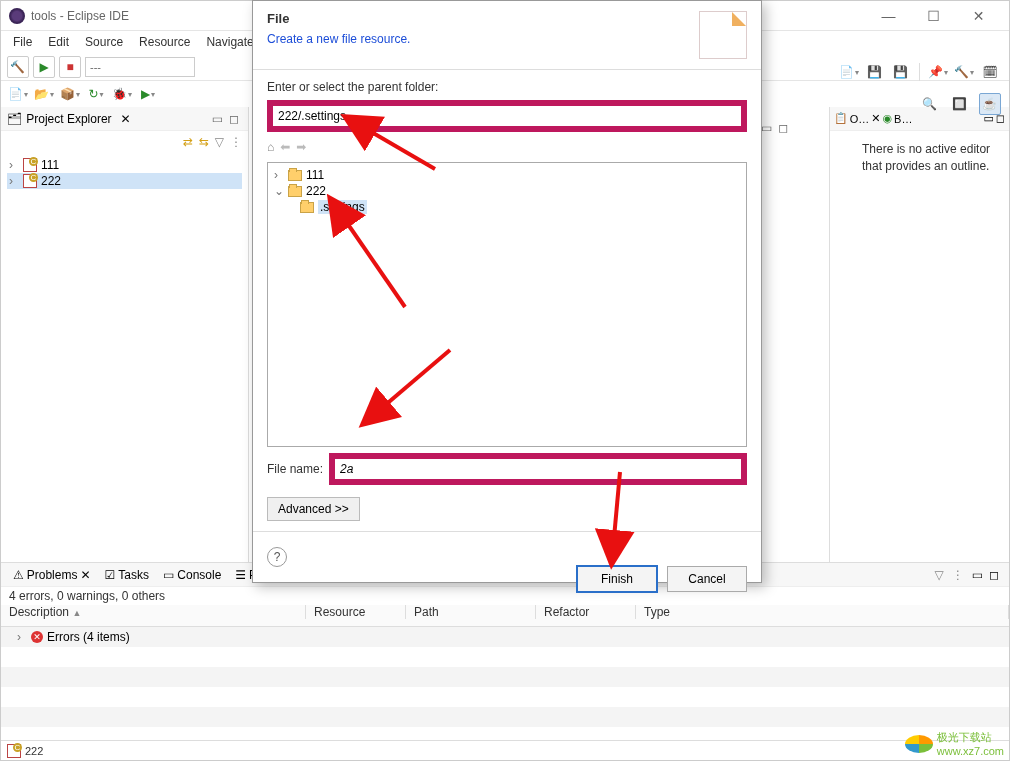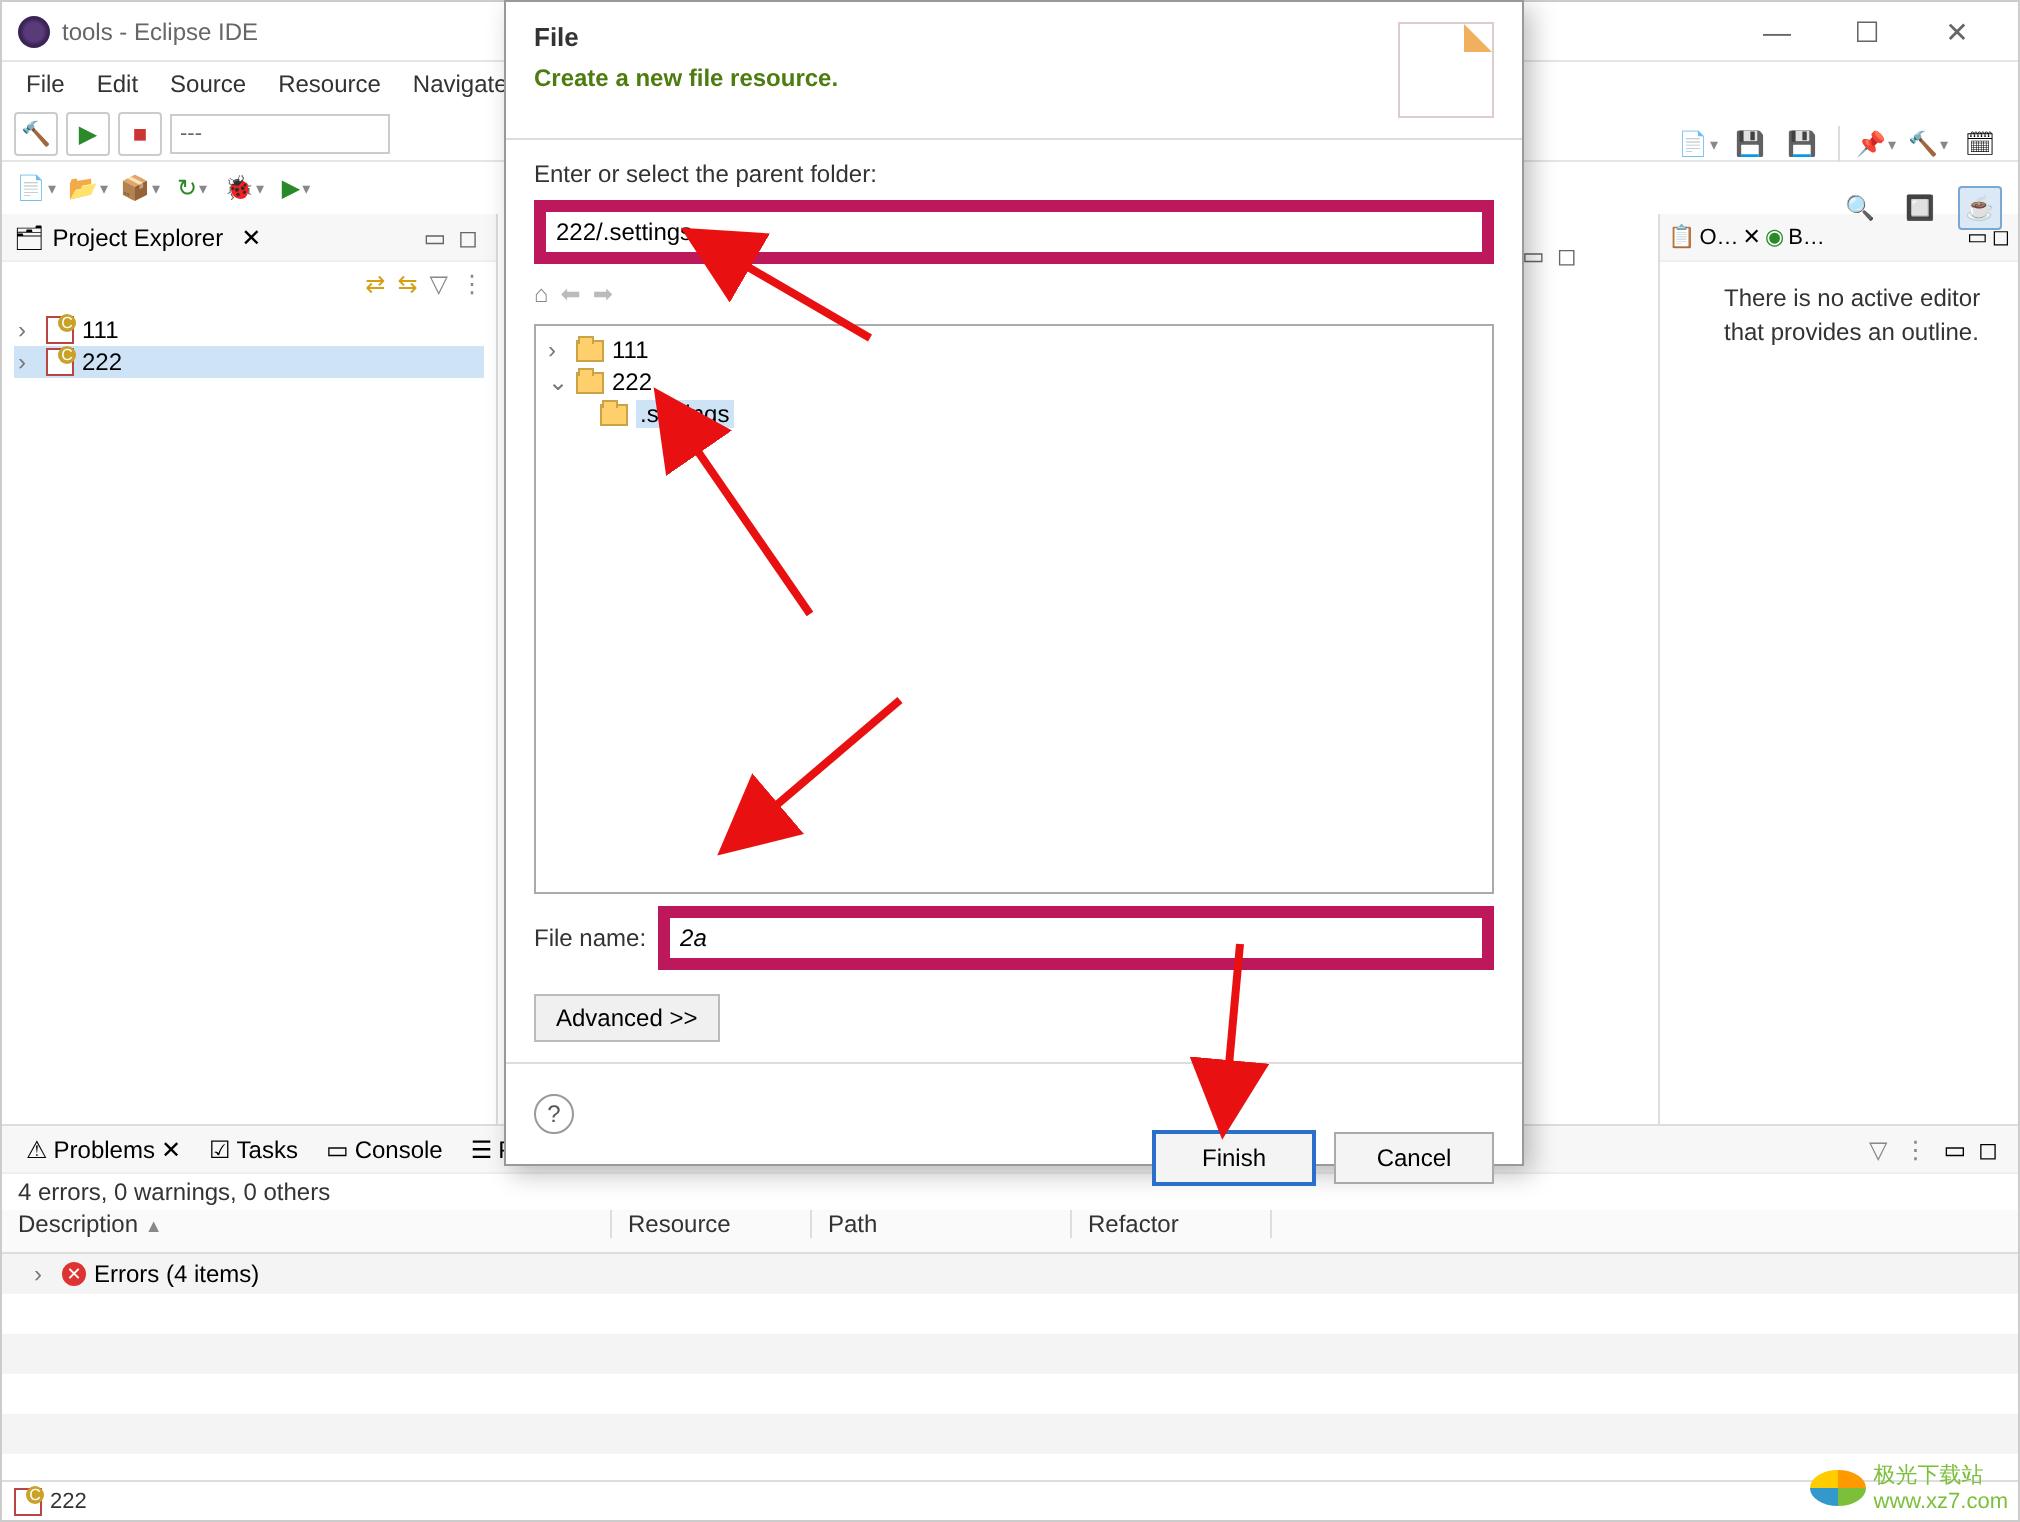--- a/index.html
+++ b/index.html
@@ -55,21 +55,21 @@
 .prob-body .row:nth-child(odd){ background:#f4f4f4; }
 .prob-body .row .c1 { padding-left:16px; display:flex; align-items:center; gap:4px; }
 
 .statusbar { height: 20px; border-top:1px solid #ddd; display:flex; align-items:center; padding: 0 6px; gap:4px; font-size:11px; color:#333; }
 
 
 .dialog { position:absolute; left:252px; top:0; width:510px; height:583px; background:#fff; border:1px solid #999; box-shadow: 4px 4px 12px rgba(0,0,0,0.25); display:flex; flex-direction:column; }
 .dlg-header { background:#fff; padding: 10px 14px; display:flex; align-items:flex-start; border-bottom:1px solid #ddd; }
 .dlg-header .txt { flex:1; }
 .dlg-header .h1 { font-size:13px; font-weight:bold; color:#333; margin-bottom:6px; }
-.dlg-header .h2 { font-size:12px; color:#4d7c0f;font-weight:bold; }
+.dlg-header .h2 { font-size:12px; color:#1d4ed8; }
 .dlg-header .img { width:48px; height:48px; background:linear-gradient(#fff,#fff); border:1px solid #dcc; position:relative; }
 .dlg-header .img::before { content:""; position:absolute; top:0; right:0; width:14px; height:14px; background:#f0b060; clip-path: polygon(0 0, 100% 100%, 0 100%); }
 .dlg-body { flex:1; padding: 10px 14px; display:flex; flex-direction:column; gap:6px; }
 .dlg-body label { font-size:12px; color:#333; }
 .dlg-body input[type=text] { width:100%; border:6px solid #be185d; padding:3px 5px; font-size:12px; }
 .nav-icons { display:flex; gap:6px; padding:2px 0; }
 .folder-tree { border:1px solid #aaa; flex:1; min-height:200px; padding:4px; overflow:auto; }
 .ft-row { display:flex; align-items:center; gap:4px; padding:1px 2px; }
 .ft-row.sel .lbl { background:#cfe3f7; padding:0 2px; }
 .filename-row { display:flex; align-items:center; gap:6px; }
@@ -238,20 +238,21 @@
       <span style="color:#888;padding:0 6px">⋮</span>
       <span>▭</span>
       <span style="padding:0 4px">◻</span>
     </div>
     <div class="status-line">4 errors, 0 warnings, 0 others</div>
     <div class="prob-header">
       <div style="width:305px"><span>Description</span> <span style="font-size:9px;color:#888">▲</span></div>
       <div style="width:100px">Resource</div>
       <div style="width:130px">Path</div>
       <div style="width:100px">Refactor</div>
+      <div style="flex:1">Type</div>
     </div>
     <div class="prob-body">
       <div class="row">
         <div class="c1">
             <span class="i-expand">›</span>
             <span class="i-err">✕</span>
             <span>Errors (4 items)</span>
           </div>
       </div>
       <div class="row"></div>

